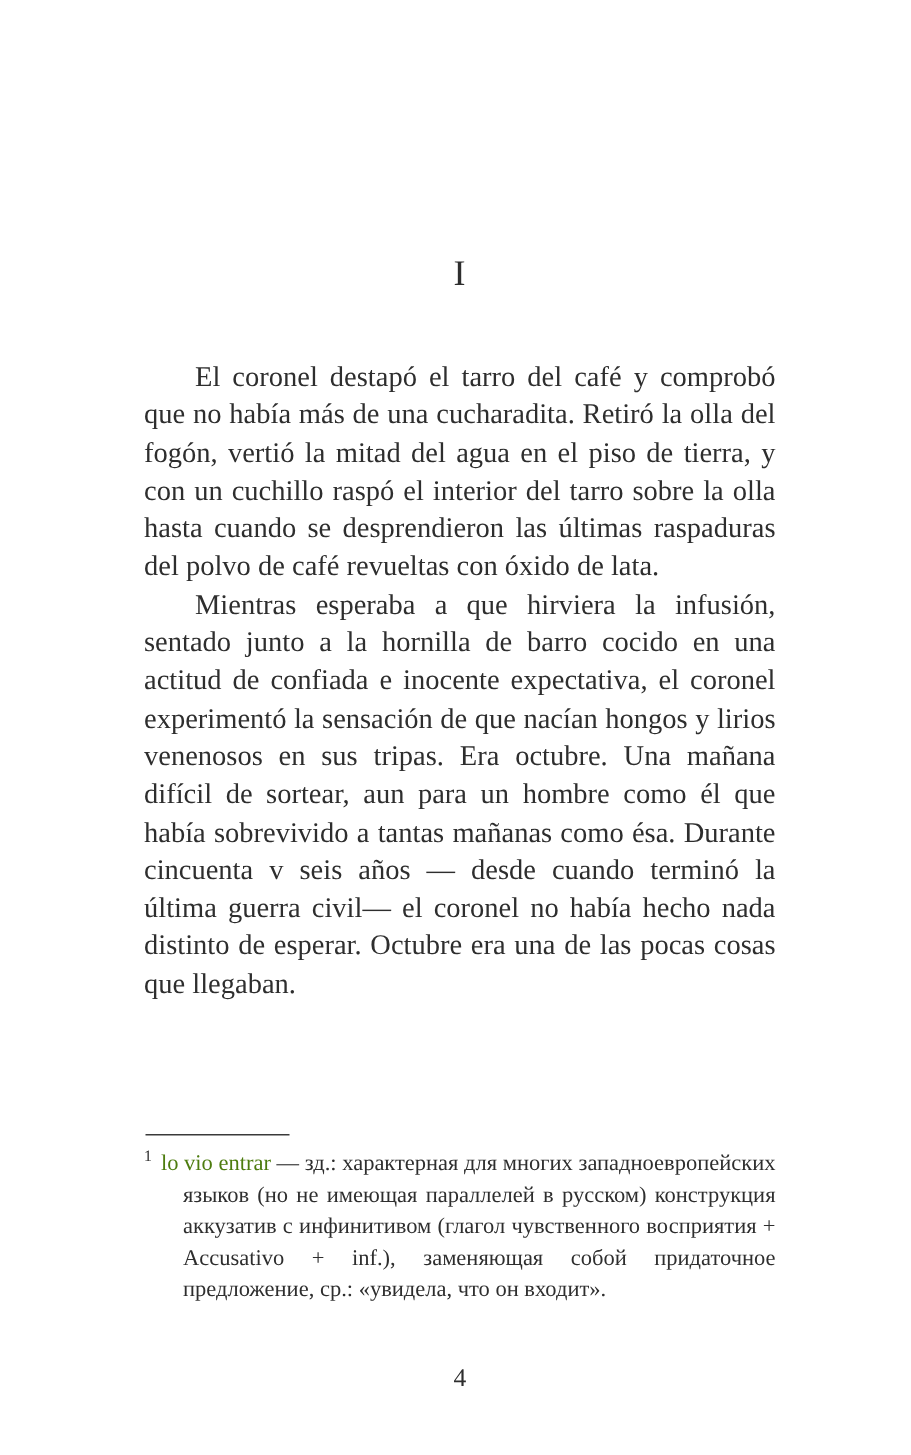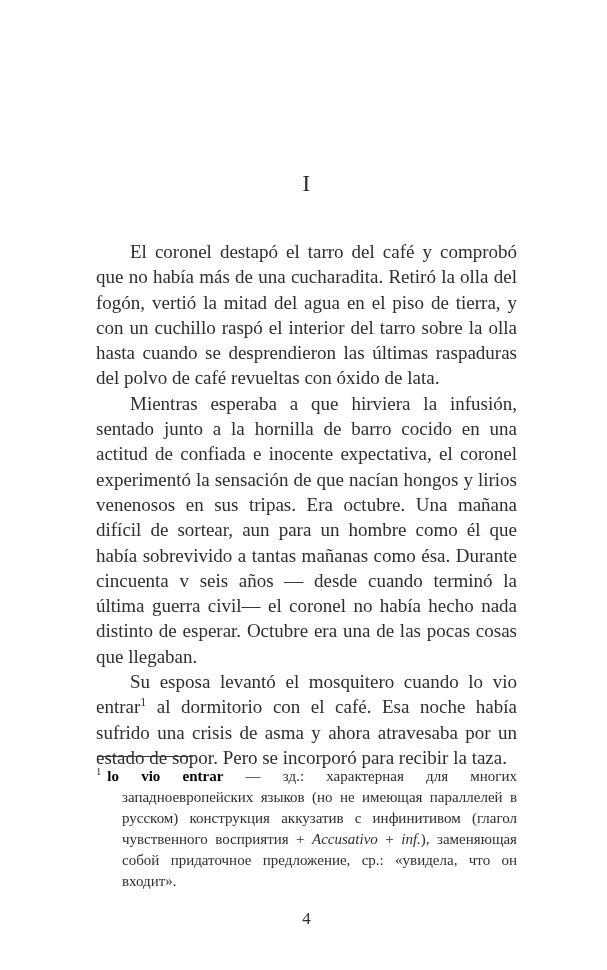--- a/index.html
+++ b/index.html
@@ -65,43 +65,42 @@
     text-align: justify;
     padding-left: 26px;
     text-indent: -26px;
   }
   .footnote .fn-marker {
     font-size: 10.5px;
     vertical-align: super;
     line-height: 0;
     margin-right: 6px;
   }
-  .footnote .fn-term { font-weight: bold; color: #000000; }
-  .footnote .fn-italic { font-style: italic; }
+  .footnote .fn-term { font-weight: normal; color: #4d7c0f; }
+  .footnote .fn-italic { }
   .page-number {
     position: absolute;
     top: 910px;
     left: 96px;
     width: 421px;
     text-align: center;
     font-size: 17px;
     line-height: 18px;
   }
 </style>
 </head>
 <body>
 
 <div class="page">
 
   <div class="chapter-heading">I</div>
 
   <div class="body-text">
     <p>El coronel destapó el tarro del café y comprobó que no había más de una cucharadita. Retiró la olla del fogón, vertió la mitad del agua en el piso de tierra, y con un cuchillo raspó el interior del tarro sobre la olla hasta cuando se desprendieron las últimas raspaduras del polvo de café revueltas con óxido de lata.</p>
     <p>Mientras esperaba a que hirviera la infusión, sentado junto a la hornilla de barro cocido en una actitud de confiada e inocente expectativa, el coronel experimentó la sensación de que nacían hongos y lirios venenosos en sus tripas. Era octubre. Una mañana difícil de sortear, aun para un hombre como él que había sobrevivido a tantas mañanas como ésa. Durante cincuenta v seis años — desde cuando terminó la última guerra civil— el coronel no había hecho nada distinto de esperar. Octubre era una de las pocas cosas que llegaban.</p>
-    <p><span>Su esposa levantó el mosquitero cuando lo vio entrar</span><sup class="note-ref">1</sup><span> al dormitorio con el café. Esa noche había sufrido una crisis de asma y ahora atravesaba por un estado de sopor. Pero se incorporó para recibir la taza.</span></p>
   </div>
 
   <hr class="footnote-separator">
 
   <div class="footnote"><span class="fn-marker">1</span><span class="fn-term">lo vio entrar</span><span> — зд.: характерная для многих западноевропейских языков (но не имеющая параллелей в русском) конструкция аккузатив с инфинитивом (глагол чувственного восприятия + </span><span class="fn-italic">Accusativo</span><span> + </span><span class="fn-italic">inf.</span><span>), заменяющая собой придаточное предложение, ср.: «увидела, что он входит».</span></div>
 
   <div class="page-number">4</div>
 
 </div>
 

